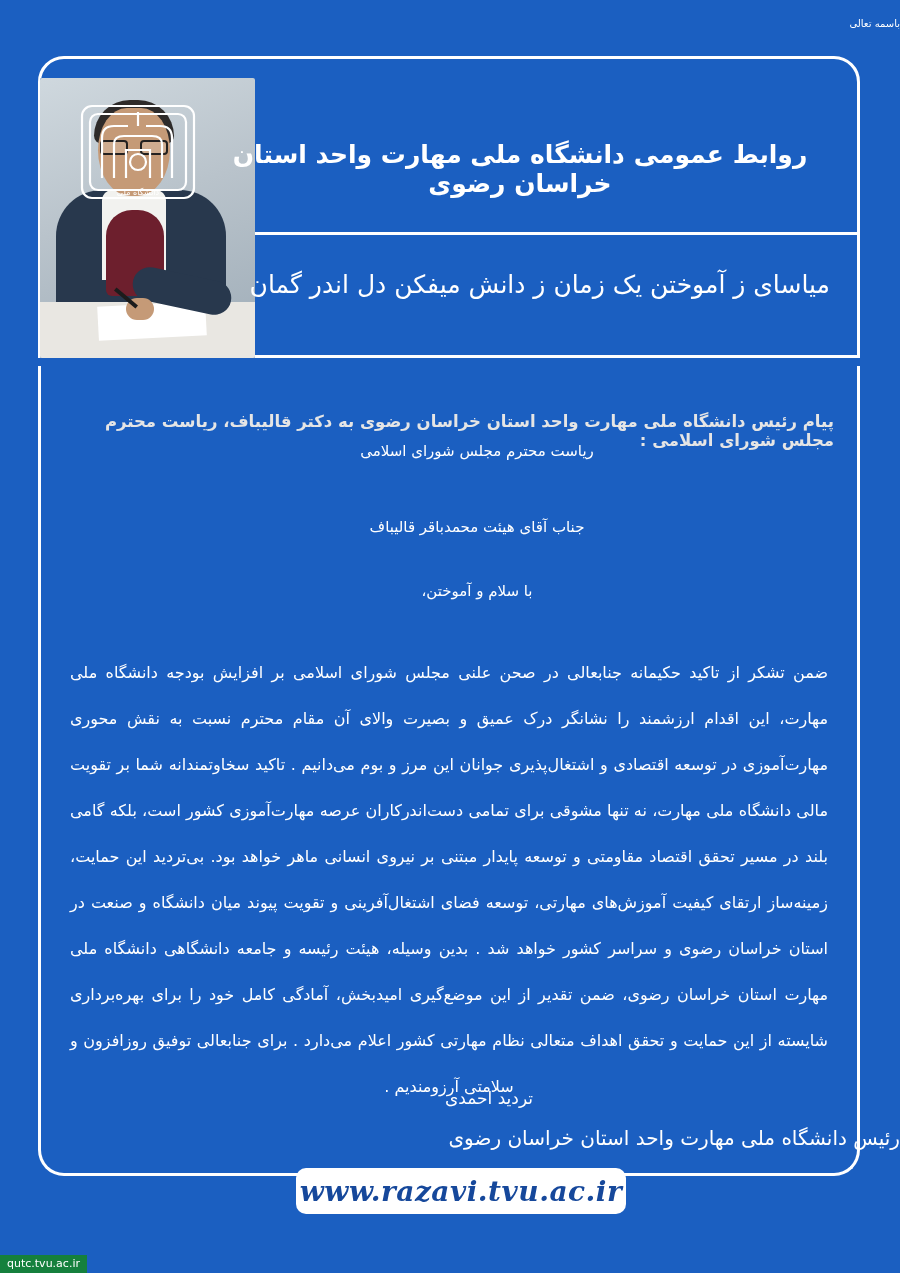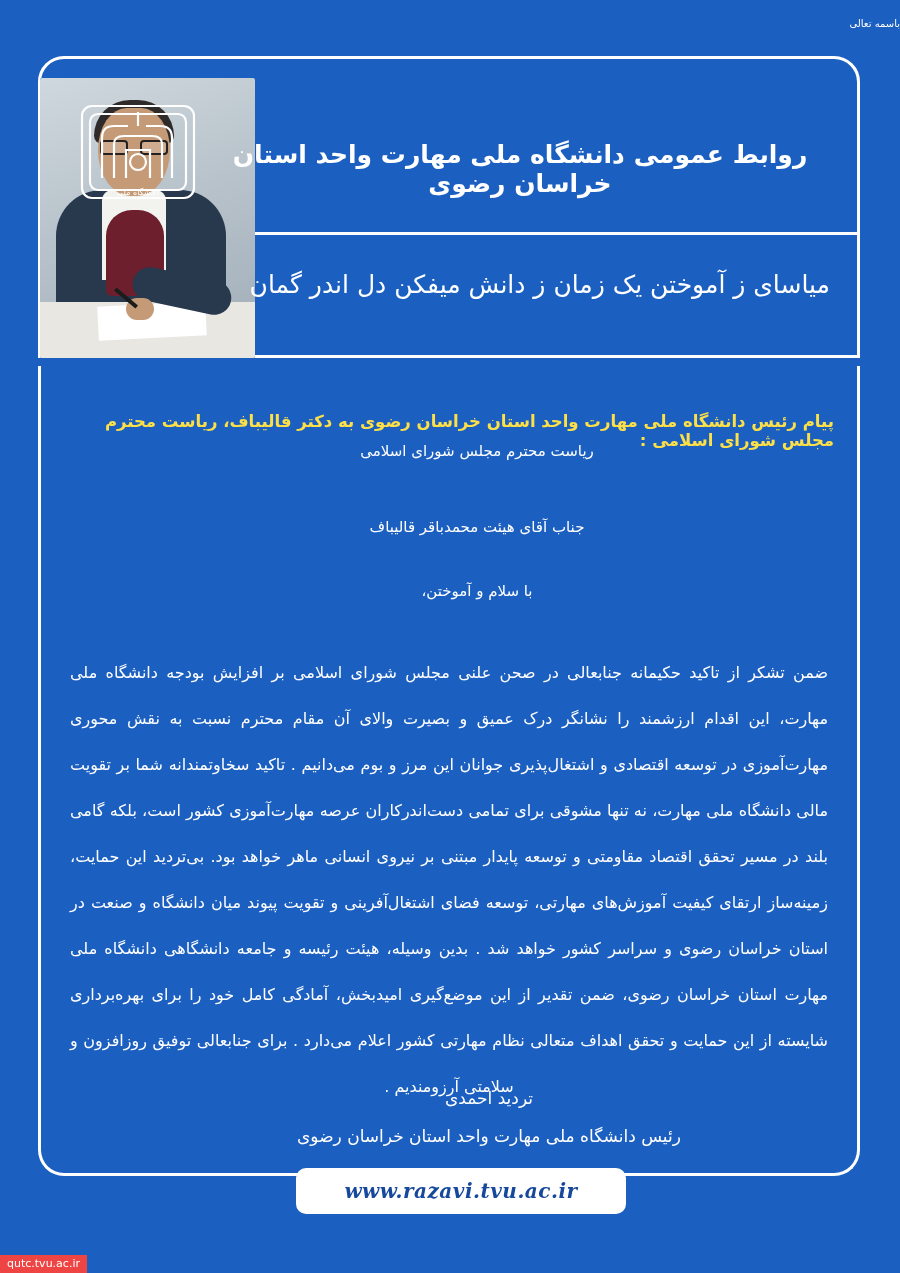--- a/index.html
+++ b/index.html
@@ -226,21 +226,21 @@
   }
 
   .lead {
     position: absolute;
     top: 412px;
     right: 66px;
     width: 770px;
     text-align: right;
     font-size: 16.5px;
     font-weight: bold;
-    color: #fde047;
+    color: #e5e5e5;
     direction: rtl;
   }
 
   .addr {
     position: absolute;
     right: 12px;
     width: 822px;
     text-align: center;
     font-size: 15px;
     color: #ffffff;
@@ -271,22 +271,21 @@
     text-align: center;
     font-size: 17px;
     color: #ffffff;
     direction: rtl;
   }
   .sign-title {
     position: absolute;
     top: 1126px;
     right: 0;
     width: 822px;
-    text-align: center;
-    font-size: 17px;
+    font-size: 20px;
     color: #ffffff;
     direction: rtl;
   }
 
   
   .site-pill {
     position: absolute;
     top: 1168px;
     left: 296px;
     width: 330px;
@@ -295,31 +294,31 @@
     border-radius: 10px;
     display: flex;
     align-items: center;
     justify-content: center;
   }
   .site-pill span {
     color: #16489b;
     font-family: "DejaVu Serif", "Liberation Serif", serif;
     font-style: italic;
     font-weight: bold;
-    font-size: 20px;
+    font-size: 28px;
     letter-spacing: 0.5px;
     direction: ltr;
   }
 
   
   .watermark {
     position: absolute;
     left: 0;
     bottom: 0;
-    background: #ef4444;
+    background: #15803d;
     color: #ffffff;
     font-size: 11px;
     padding: 2px 7px 3px 7px;
     font-family: "DejaVu Sans", "Liberation Sans", sans-serif;
     direction: ltr;
   }
 </style>
 </head>
 <body>
 

